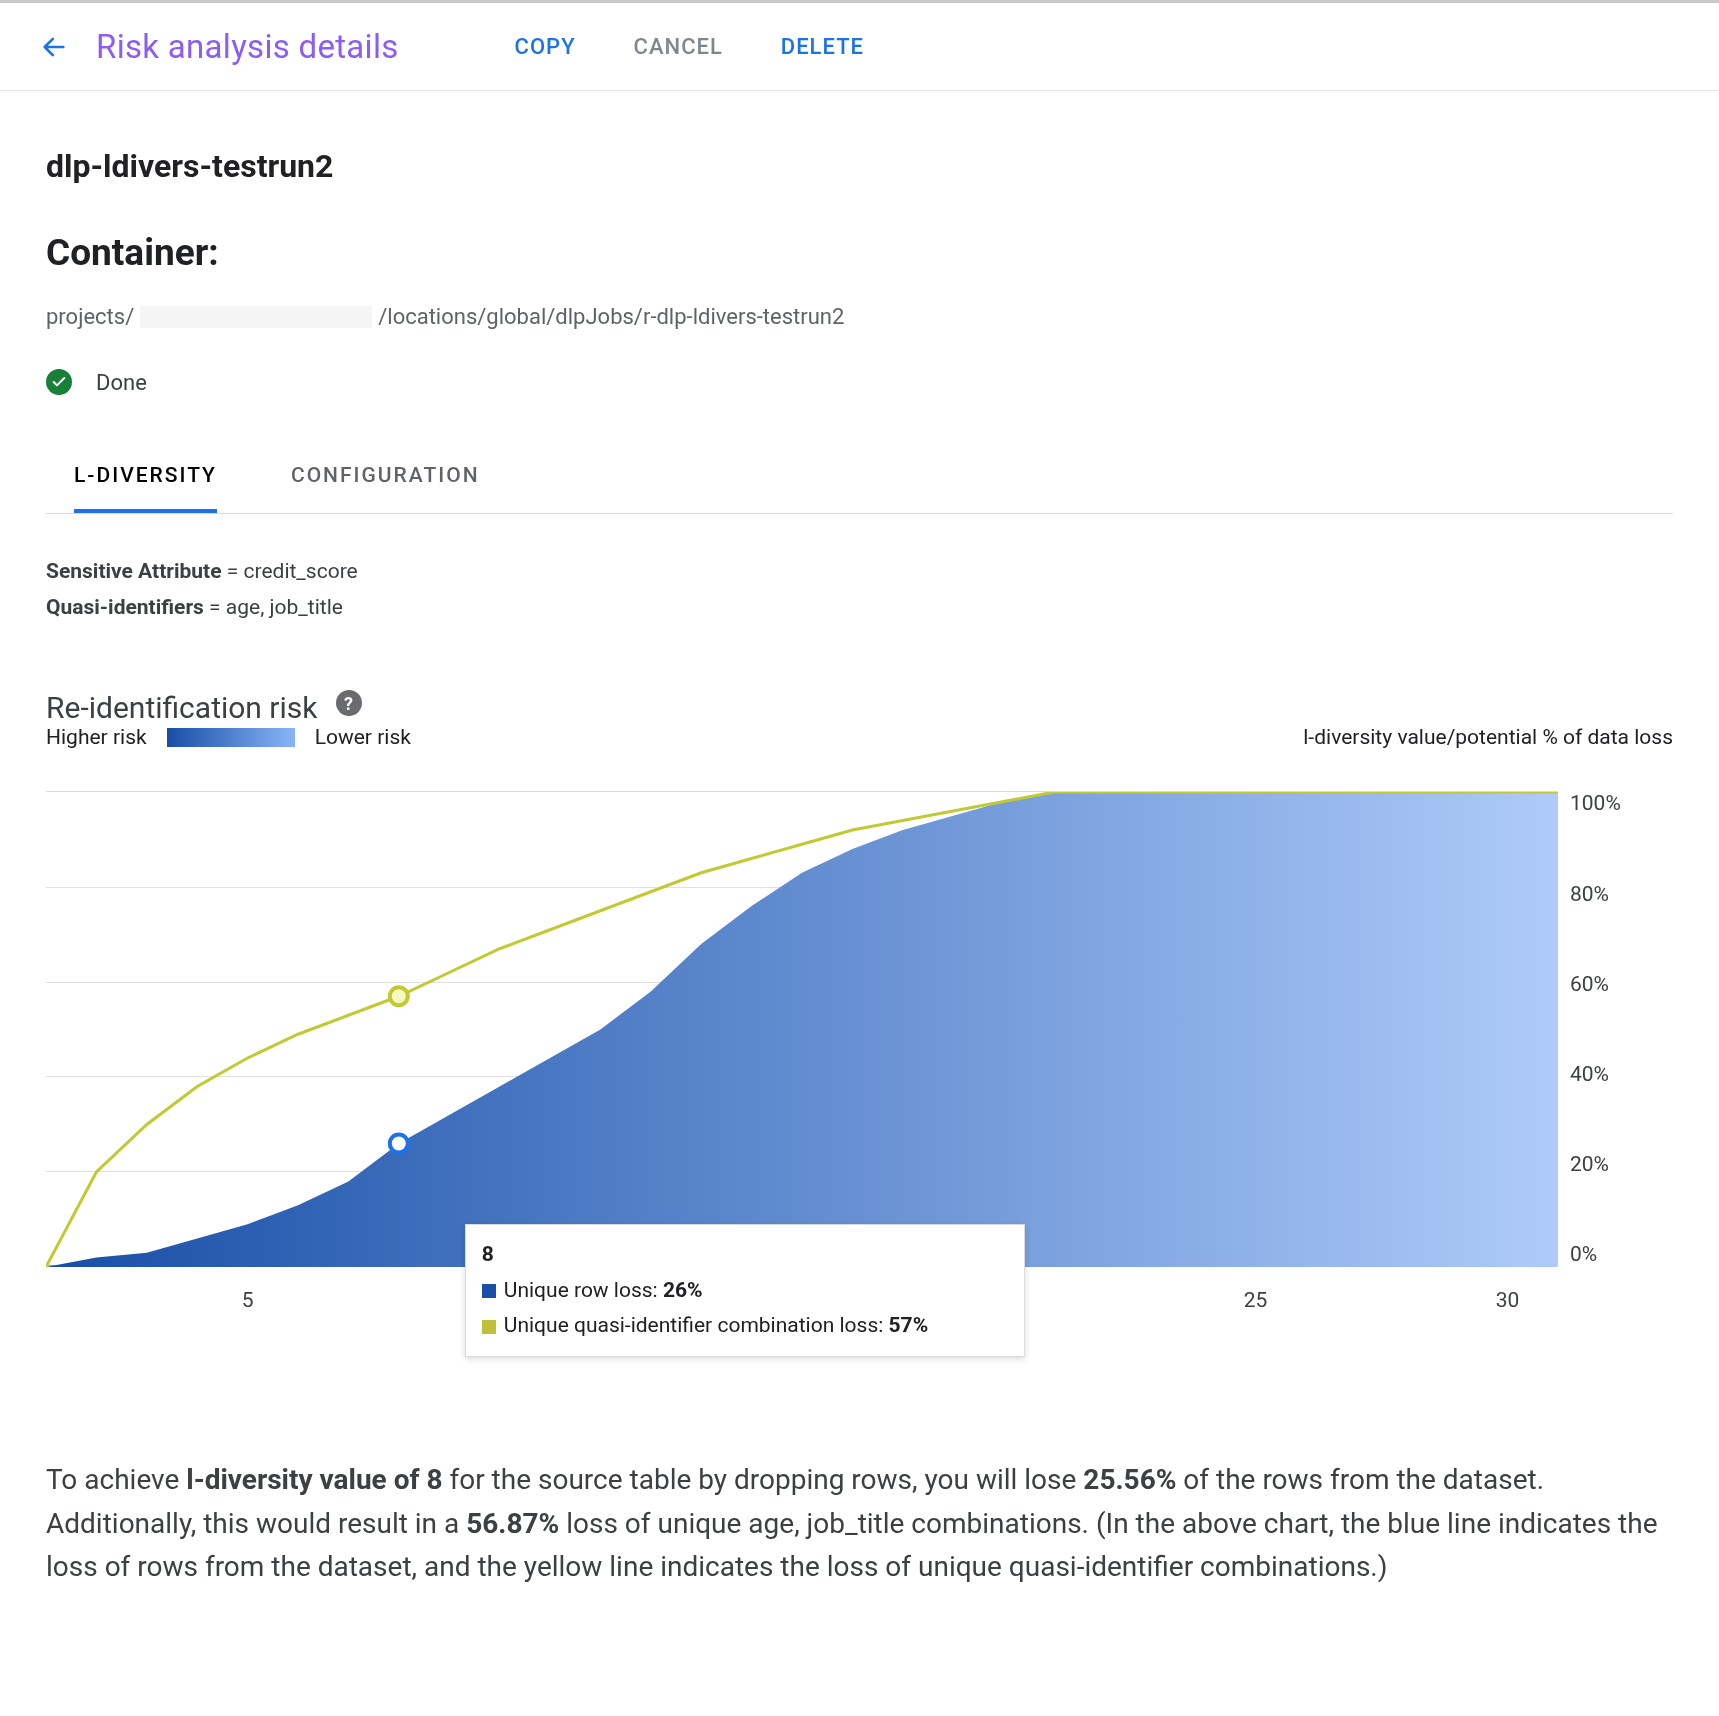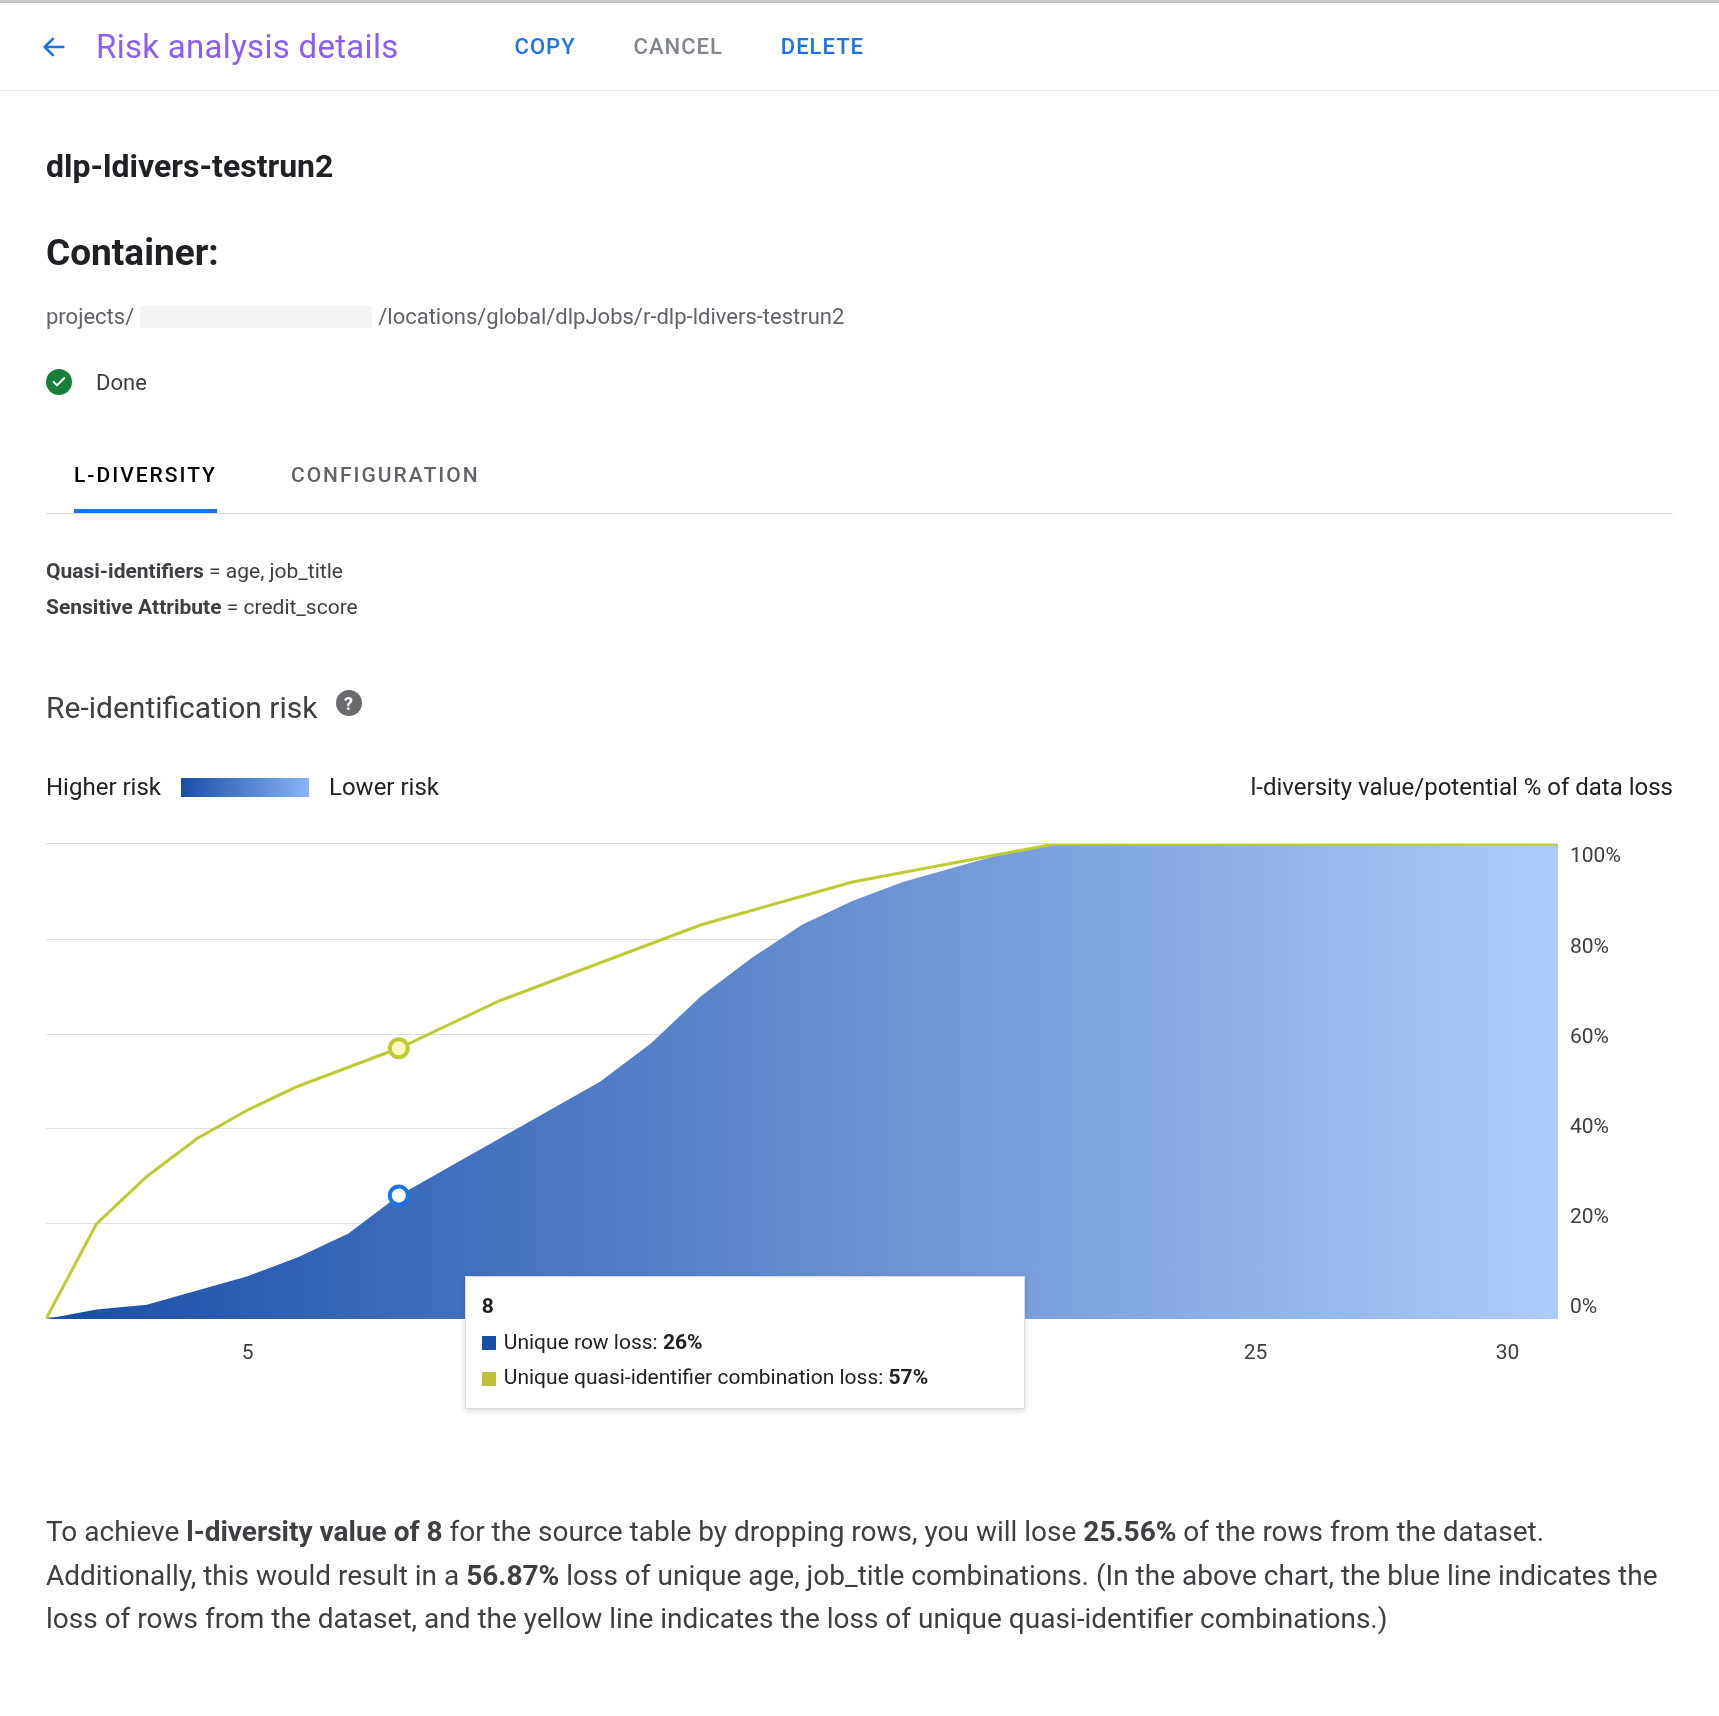--- a/index.html
+++ b/index.html
@@ -86,21 +86,21 @@
 
   .section-row { display: flex; align-items: flex-start; gap: 18px; margin-top: 55px; }
   .section-title { font-size: 30px; color: #3c4043; }
   .help-icon {
     width: 26px; height: 26px; border-radius: 50%;
     background: #696b6e; color: #fff;
     display: flex; align-items: center; justify-content: center;
     font-size: 18px; font-weight: 700;
   }
 
-  .legend-row { display: flex; justify-content: space-between; align-items: center; font-size: 24px; margin-top: 48px; }
+  .legend-row { display: flex; justify-content: space-between; align-items: center; font-size: 21px; }
   .legend-left { display: flex; align-items: center; gap: 20px; }
   .grad-bar { width: 128px; height: 19px; background: linear-gradient(90deg,#174ea6 0%,#8ab4f8 100%); }
 
   .chart-wrap { position: relative; margin-top: 42px; }
   .chart-inner { display: flex; }
   .plot-box { position: relative; width: 1512px; height: 475px; border-top: 1px solid #dadce0; border-bottom: 1px solid #9aa0a6; }
   .plot-svg { position: absolute; inset: 0; }
   .ylabels { display: flex; flex-direction: column; justify-content: space-between; height: 475px; padding-left: 12px; font-size: 21px; color: #3c4043; gap: 38px; }
   .xlabels { position: relative; width: 1512px; height: 50px; margin-top: 22px; font-size: 21px; color: #3c4043; }
   .xlabels span { position: absolute; transform: translateX(-50%); }
@@ -158,22 +158,22 @@
     </span>
     <span>Done</span>
   </div>
 
   <div class="tabs">
     <div class="tab tab-active">L-DIVERSITY</div>
     <div class="tab tab-inactive">CONFIGURATION</div>
   </div>
 
   <div class="kv-block">
+    <div><b>Sensitive Attribute</b> = <span>credit_score</span></div>
     <div><b>Quasi-identifiers</b> = <span>age, job_title</span></div>
-    <div><b>Sensitive Attribute</b> = <span>credit_score</span></div>
   </div>
 
   <div class="section-row">
     <div class="section-title">Re-identification risk</div>
     <div class="help-icon">?</div>
   </div>
 
   <div class="legend-row">
     <div class="legend-left">
       <span>Higher risk</span>

